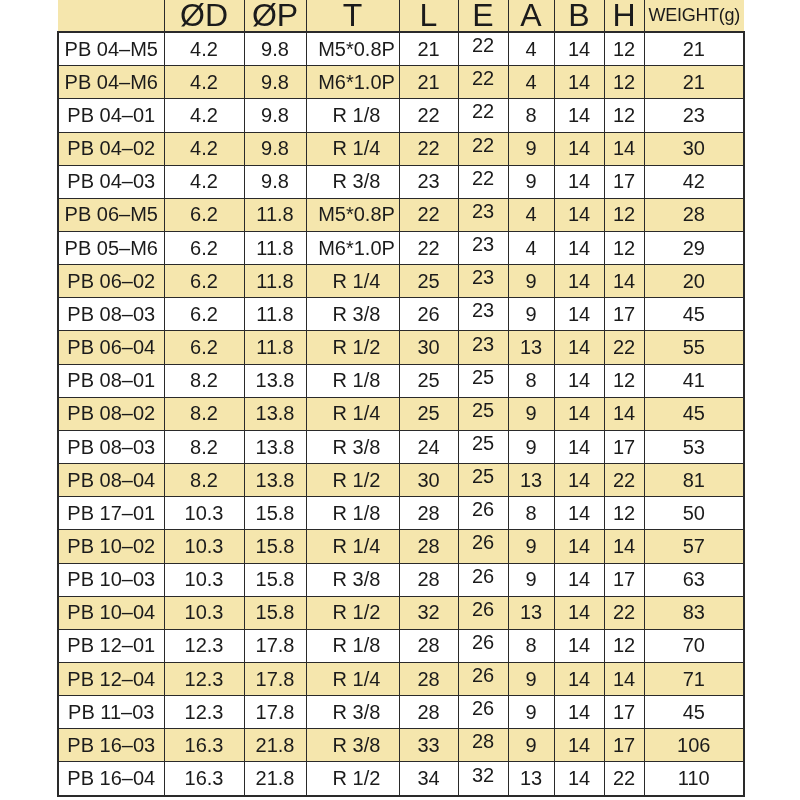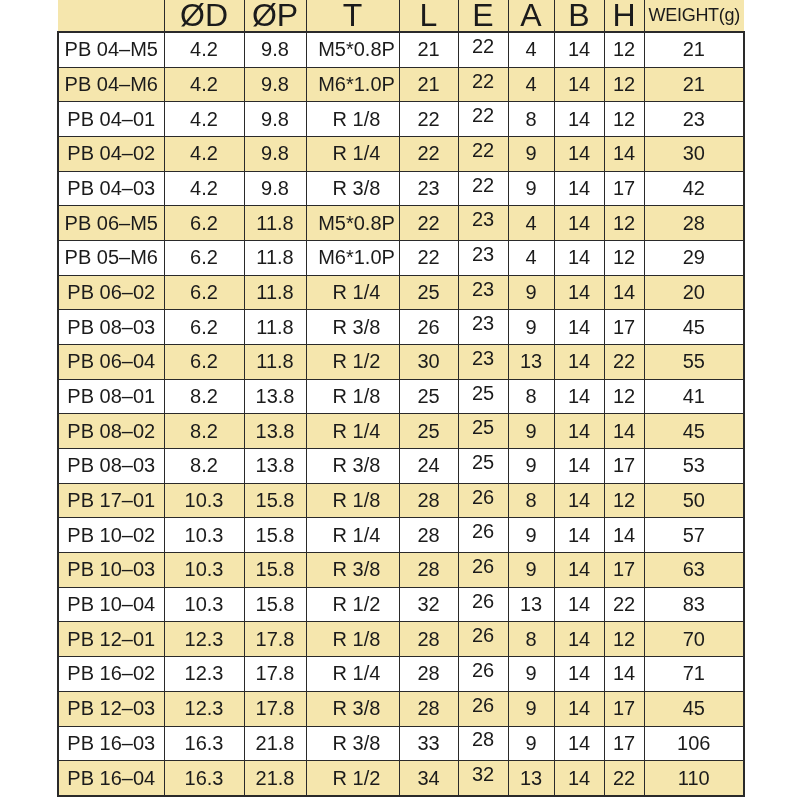--- a/index.html
+++ b/index.html
@@ -236,20 +236,32 @@
           <td class="col-op">13.8</td>
           <td class="col-t">R 3/8</td>
           <td class="col-l">24</td>
           <td class="col-e">25</td>
           <td class="col-a">9</td>
           <td class="col-b">14</td>
           <td class="col-h">17</td>
           <td class="col-weight">53</td>
         </tr>
         <tr>
+          <td class="col-model">PB 08–04</td>
+          <td class="col-od">8.2</td>
+          <td class="col-op">13.8</td>
+          <td class="col-t">R 1/2</td>
+          <td class="col-l">30</td>
+          <td class="col-e">25</td>
+          <td class="col-a">13</td>
+          <td class="col-b">14</td>
+          <td class="col-h">22</td>
+          <td class="col-weight">81</td>
+        </tr>
+        <tr>
           <td class="col-model">PB 17–01</td>
           <td class="col-od">10.3</td>
           <td class="col-op">15.8</td>
           <td class="col-t">R 1/8</td>
           <td class="col-l">28</td>
           <td class="col-e">26</td>
           <td class="col-a">8</td>
           <td class="col-b">14</td>
           <td class="col-h">12</td>
           <td class="col-weight">50</td>
@@ -296,33 +308,33 @@
           <td class="col-op">17.8</td>
           <td class="col-t">R 1/8</td>
           <td class="col-l">28</td>
           <td class="col-e">26</td>
           <td class="col-a">8</td>
           <td class="col-b">14</td>
           <td class="col-h">12</td>
           <td class="col-weight">70</td>
         </tr>
         <tr>
-          <td class="col-model">PB 16–02</td>
+          <td class="col-model">PB 12–04</td>
           <td class="col-od">12.3</td>
           <td class="col-op">17.8</td>
           <td class="col-t">R 1/4</td>
           <td class="col-l">28</td>
           <td class="col-e">26</td>
           <td class="col-a">9</td>
           <td class="col-b">14</td>
           <td class="col-h">14</td>
           <td class="col-weight">71</td>
         </tr>
         <tr>
-          <td class="col-model">PB 12–03</td>
+          <td class="col-model">PB 11–03</td>
           <td class="col-od">12.3</td>
           <td class="col-op">17.8</td>
           <td class="col-t">R 3/8</td>
           <td class="col-l">28</td>
           <td class="col-e">26</td>
           <td class="col-a">9</td>
           <td class="col-b">14</td>
           <td class="col-h">17</td>
           <td class="col-weight">45</td>
         </tr>

